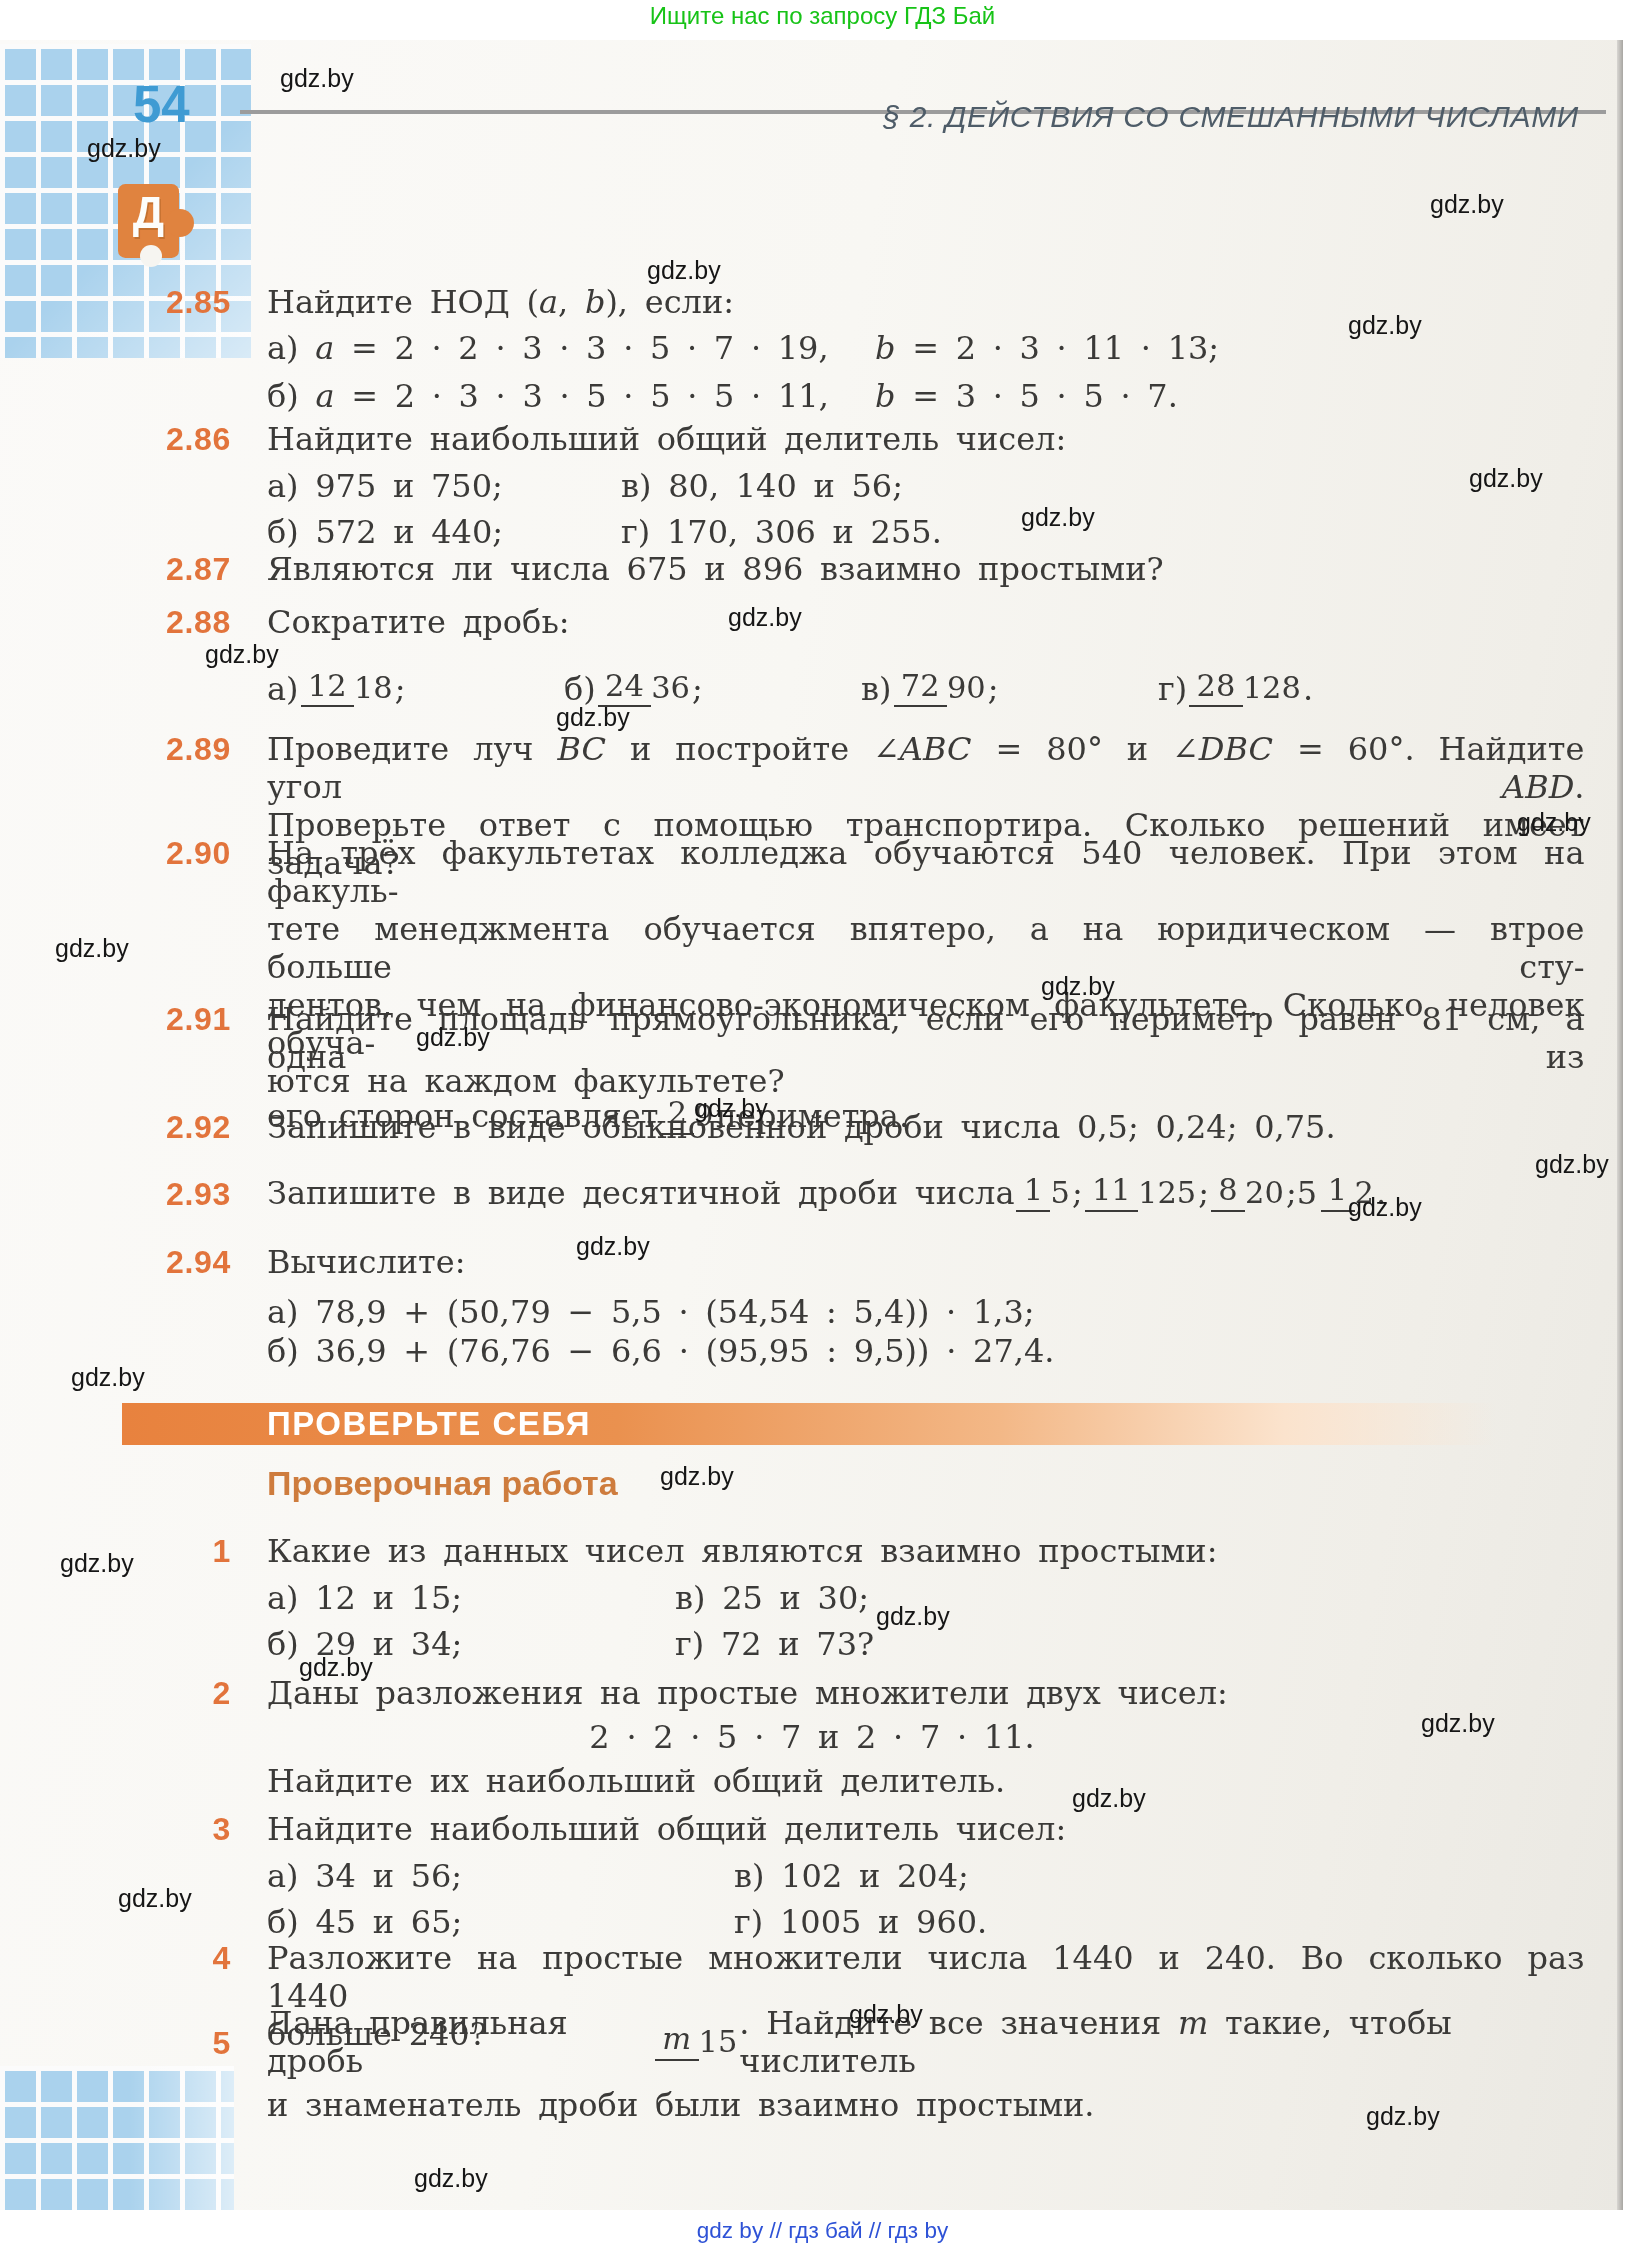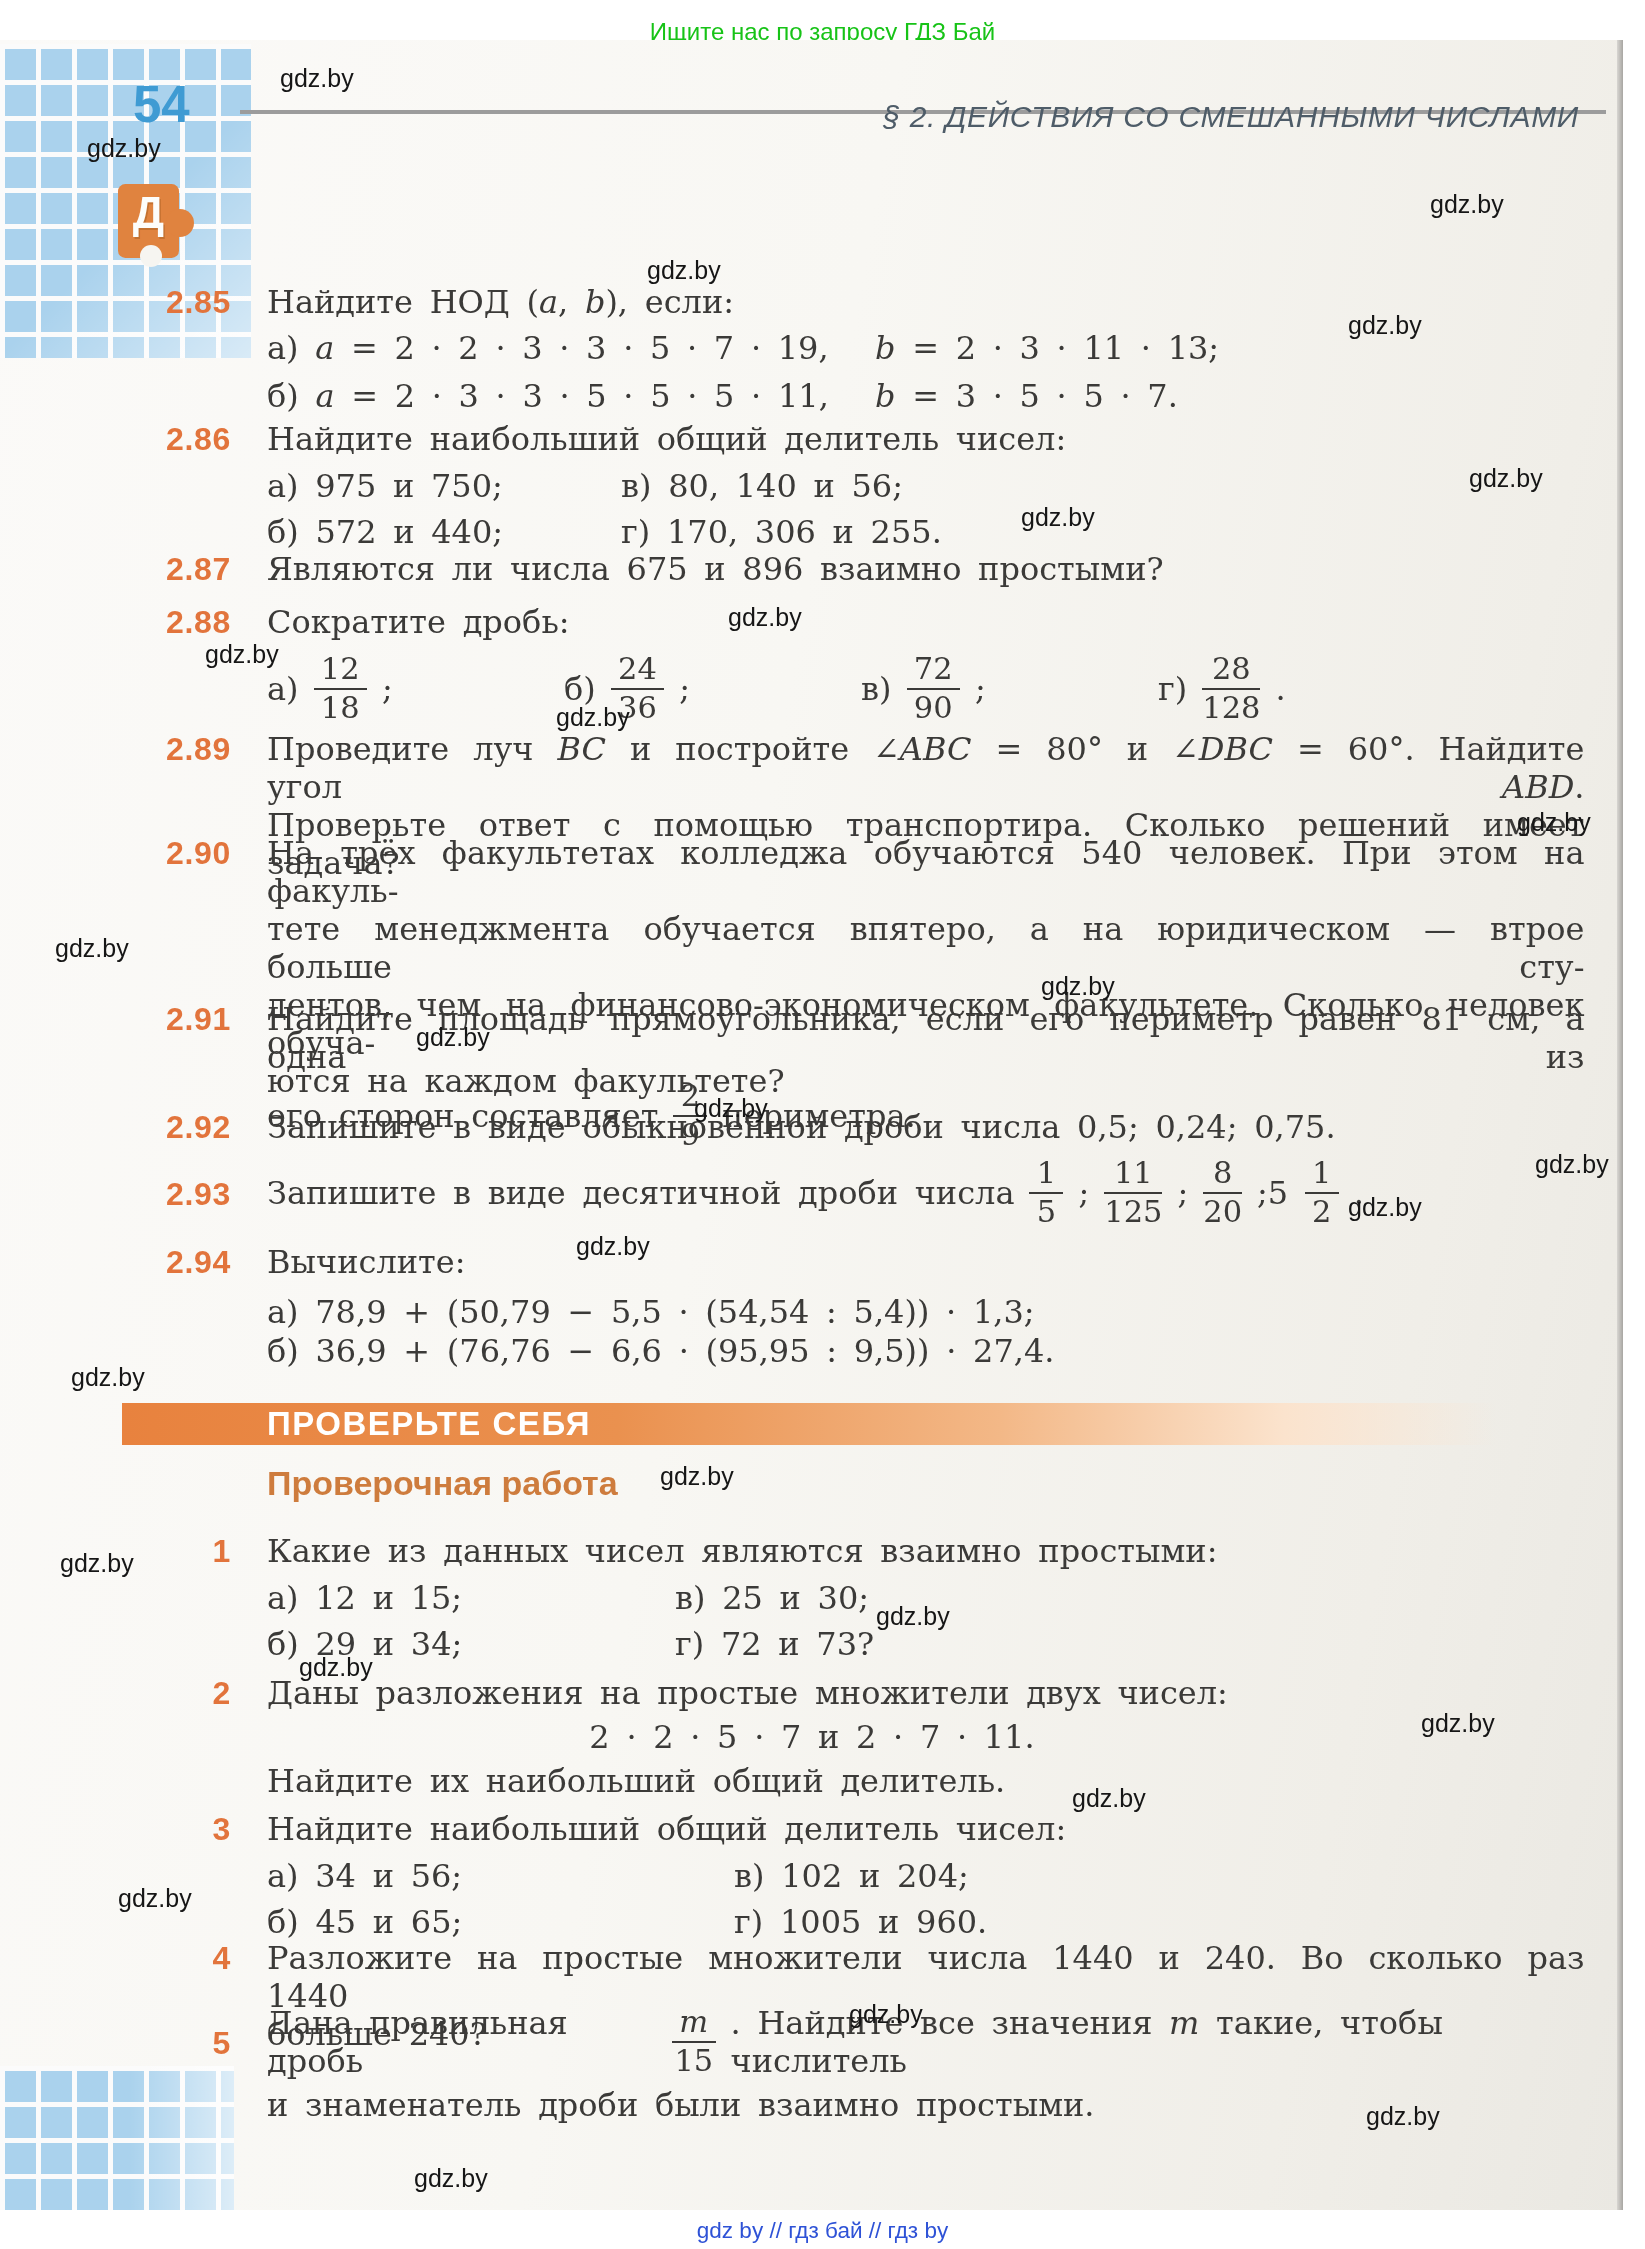--- a/index.html
+++ b/index.html
@@ -2,21 +2,21 @@
 <html style="font-size:11.6px"><head>
 <meta charset="utf-8">
 <style>
   html,body{margin:0;padding:0;}
   body{
     width:1645px;height:2250px;position:relative;background:#ffffff;
     font-family:"DejaVu Serif",serif;overflow:hidden;
   }
   .promo{
     position:absolute;top:1.5px;left:0;width:100%;text-align:center;
-    font-family:"Liberation Sans",sans-serif;font-size:24px;color:#17c317;margin-top:16px;
+    font-family:"Liberation Sans",sans-serif;font-size:24px;color:#17c317;
   }
   .footer{
     position:absolute;top:2218px;left:0;width:100%;text-align:center;
     font-family:"Liberation Sans",sans-serif;font-size:22.5px;color:#2e52d6;
   }
   .scan{
     position:absolute;left:0;top:40px;width:1623px;height:2170px;
     background:linear-gradient(100deg,#fbfaf8 0%,#f8f7f3 45%,#f0eee8 82%,#eae8e2 100%);
   }
   .scan-edge{
@@ -74,22 +74,22 @@
   .ptext{margin-left:267px;margin-right:14.5px;font-size:32px;line-height:38px;word-spacing:6.5px;}
   .line{line-height:38px;}
   .just{text-align:justify;text-align-last:justify;}
   .it{font-style:italic;}
   .eqgrid{display:grid;grid-template-columns:608px auto;margin-top:8.7px;row-gap:12px;line-height:36px;}
   .opts{display:grid;margin-top:8.7px;line-height:38px;row-gap:8px;}
   .cols-286{grid-template-columns:354px auto;}
   .cols-i1{grid-template-columns:408px auto;}
   .cols-i3{grid-template-columns:467px auto;}
   .frac{
-    display:inline-flex;flex-direction:column;text-align:center;
-    vertical-align:middle;line-height:1.08;font-size:30.5px;margin:0 15px;
+    display:inline-flex;flex-direction:row;text-align:center;
+    vertical-align:middle;line-height:1.08;font-size:30.5px;margin:0 2px;
   }
   .frac .fnum{border-bottom:2.9px solid #3b3a38;padding:0 7.3px 2.2px;}
   .frac .fden{padding-top:2.2px;}
   .fracrow{display:flex;align-items:center;margin-top:7.3px;height:81px;}
   .fitem{display:flex;align-items:center;width:297px;}
   .fitem:last-child{width:auto;}
   .inline-frac-line{display:flex;align-items:center;height:80px;}
   .mixed{display:inline-flex;align-items:center;}
   .mixed .whole{margin-right:1.5px;}
   .centerline{width:1090px;text-align:center;margin-top:5.8px;}

